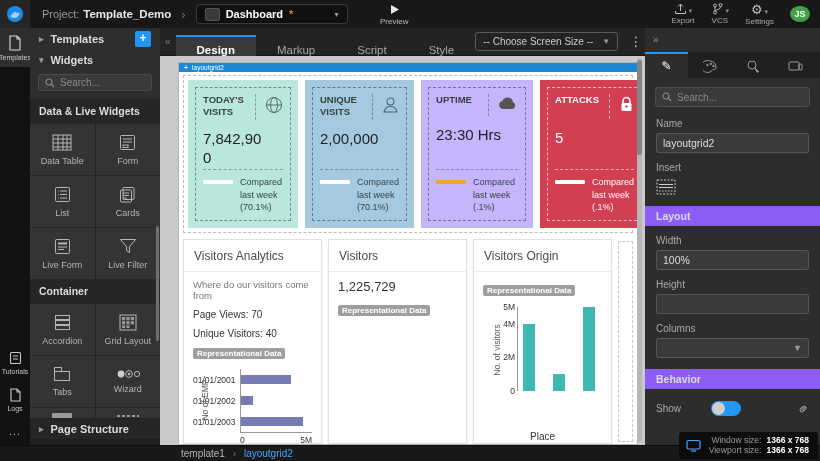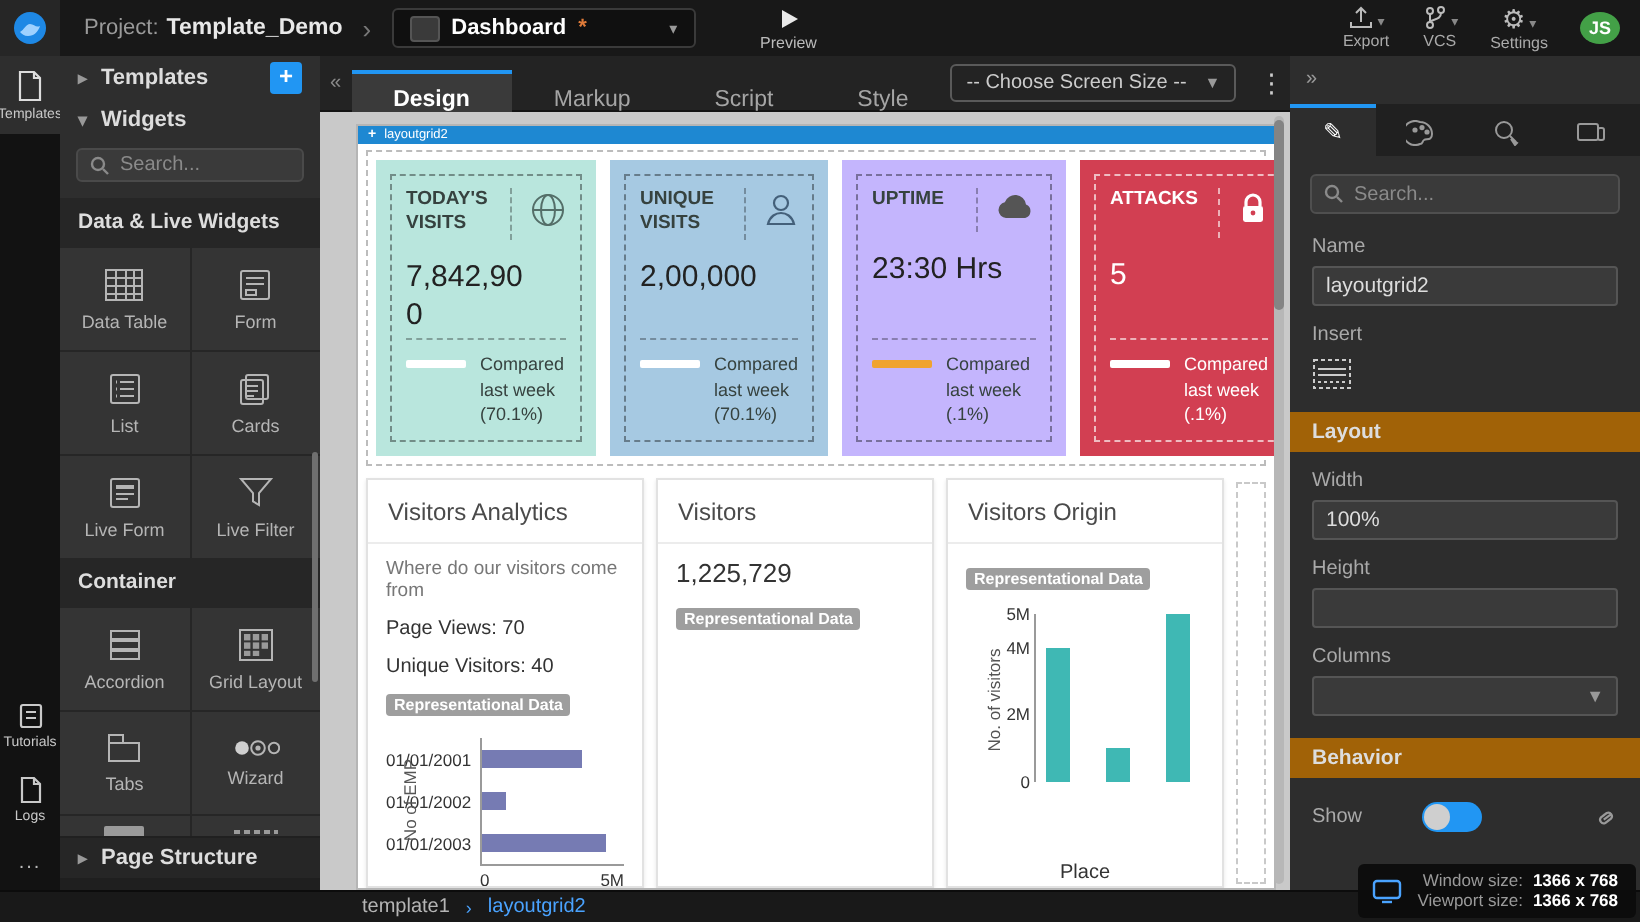--- a/index.html
+++ b/index.html
@@ -126,21 +126,21 @@
   .insp-tabs { display:flex; background:#202020; height:26px; margin-top:2px; }
   .insp-tab { width:43px; display:flex; align-items:center; justify-content:center; border-top:2px solid transparent; color:#999; font-size:12px; }
   .insp-tab.active { background:#2d2d2d; border-top-color:#2196f3; color:#fff; }
   .insp-search { margin:9px 10px 2px; height:20px; background:#3a3a3a; border:1px solid #4f4f4f; border-radius:3px; display:flex; align-items:center; gap:5px; padding:0 6px; }
   .insp-search input { background:transparent; border:none; outline:none; color:#bbb; font-size:10px; width:120px; font-family:"Liberation Sans",sans-serif; }
   .insp-search input::placeholder { color:#8a8a8a; }
   .insp-label { font-size:10px; color:#a9a9a9; margin:9px 11px 4px; }
   .insp-input { margin:0 11px; width:153px; height:20px; background:#3a3a3a; border:1px solid #555; border-radius:2px; color:#ddd; font-size:10.5px; padding:0 6px; font-family:"Liberation Sans",sans-serif; outline:none; }
   .insp-select { margin:0 11px; width:153px; height:20px; background:#3a3a3a; border:1px solid #555; border-radius:2px; color:#999; font-size:9px; display:flex; align-items:center; justify-content:flex-end; padding:0 6px; }
   .insert-icon-wrap { margin:2px 11px 0; }
-  .insp-secbar { margin-top:11px; background:#a16207; padding:4px 11px; font-size:10.5px; font-weight:bold; color:#ddd; }
+  .insp-secbar { margin-top:11px; background:#8b5cf6; padding:4px 11px; font-size:10.5px; font-weight:bold; color:#ddd; }
   .show-row { display:flex; align-items:center; margin:12px 11px 0; font-size:10px; color:#a9a9a9; }
   .toggle { width:30px; height:15px; border-radius:8px; background:#2196f3; position:relative; margin-left:30px; }
   .knob { position:absolute; left:1px; top:1px; width:13px; height:13px; border-radius:50%; background:#cfcfcf; }
   .link-wrap { margin-left:auto; }
 
   
   .statusbar { position:absolute; left:0; top:445px; width:820px; height:16px; background:#191919; border-top:1px solid #0c0c0c; display:flex; align-items:center; padding-left:181px; gap:8px; font-size:10px; z-index:6; }
   .crumb1 { color:#b5b5b5; }
   .crumb-sep { color:#4aa3ff; font-size:9px; }
   .crumb2 { color:#4aa3ff; }

